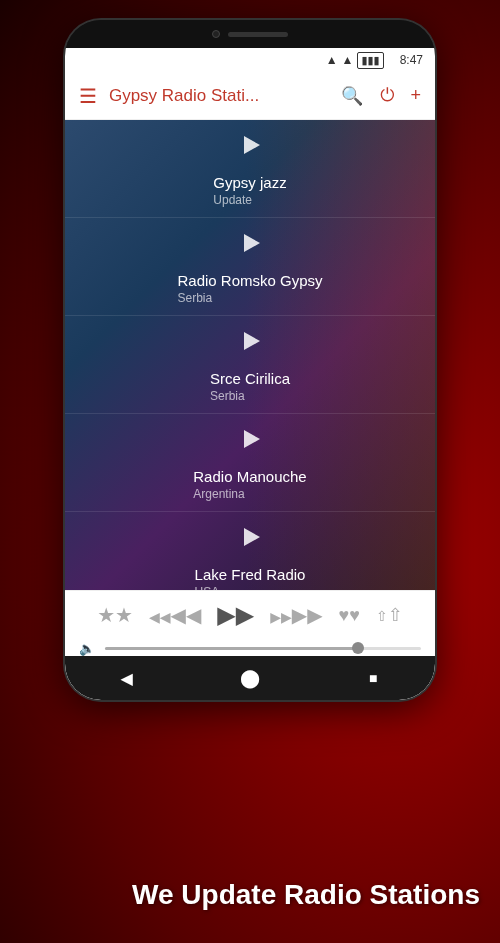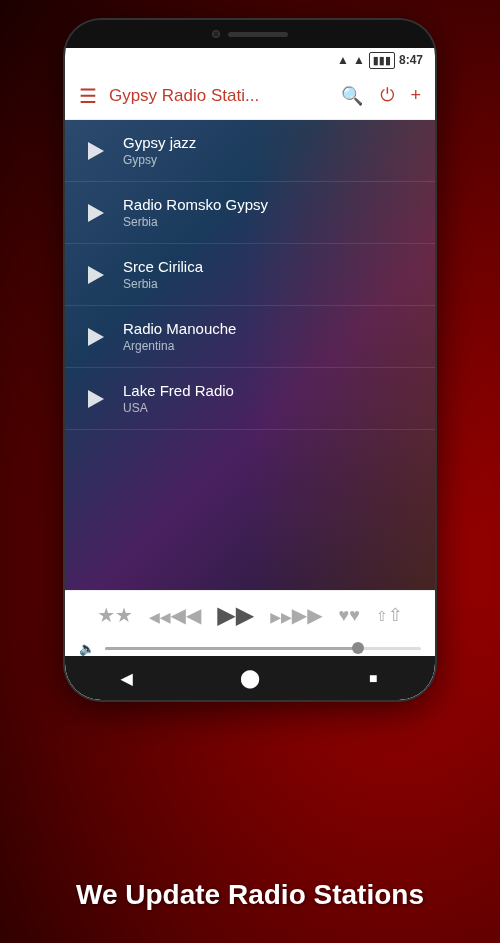--- a/index.html
+++ b/index.html
@@ -19,21 +19,21 @@
       inset: 0;
       background: radial-gradient(ellipse at 80% 60%, rgba(180,0,0,0.6) 0%, rgba(80,0,0,0.9) 60%, #1a0000 100%);
       z-index: 0;
     }
 
     .bg-text {
       position: absolute;
       bottom: 30px;
       left: 0;
       right: 0;
-      text-align: center;
+      text-align: right;
       color: white;
       font-size: 28px;
       font-weight: 900;
       line-height: 1.3;
       z-index: 1;
       text-shadow: 1px 1px 4px rgba(0,0,0,0.5);
       padding: 0 20px;
     }
 
     
@@ -112,23 +112,23 @@
       font-size: 11px;
       color: #333;
       border: 1px solid #333;
       padding: 1px 3px;
       border-radius: 2px;
       position: relative;
     }
 
     .status-bar .time {
       font-size: 12px;
-      font-weight: bold;
+      font-weight: normal;
       color: #333;
-      margin-left: 0;
+      margin-left: 12px;
     }
 
     
     .app-bar {
       position: absolute;
       top: 52px;
       left: 0;
       right: 0;
       height: 48px;
       background: white;
@@ -197,20 +197,21 @@
     }
 
     .radio-item {
       display: flex;
       align-items: center;
       padding: 10px 14px;
       border-bottom: 1px solid rgba(255,255,255,0.1);
       cursor: pointer;
       gap: 14px;
       min-height: 62px;
+      flex-direction: column;
     }
 
     .play-btn {
       width: 30px;
       height: 30px;
       display: flex;
       align-items: center;
       justify-content: center;
       flex-shrink: 0;
     }
@@ -404,21 +405,21 @@
   <div class="content">
     <div class="radio-bg"></div>
     <div class="gypsy-decor"></div>
 
     <div class="radio-list">
 
       <div class="radio-item">
         <div class="play-btn"></div>
         <div class="station-info">
           <div class="station-name">Gypsy jazz</div>
-          <div class="station-country">Gypsy</div>
+          <div class="station-country">Update</div>
         </div>
       </div>
 
       <div class="radio-item">
         <div class="play-btn"></div>
         <div class="station-info">
           <div class="station-name">Radio Romsko Gypsy</div>
           <div class="station-country">Serbia</div>
         </div>
       </div>

